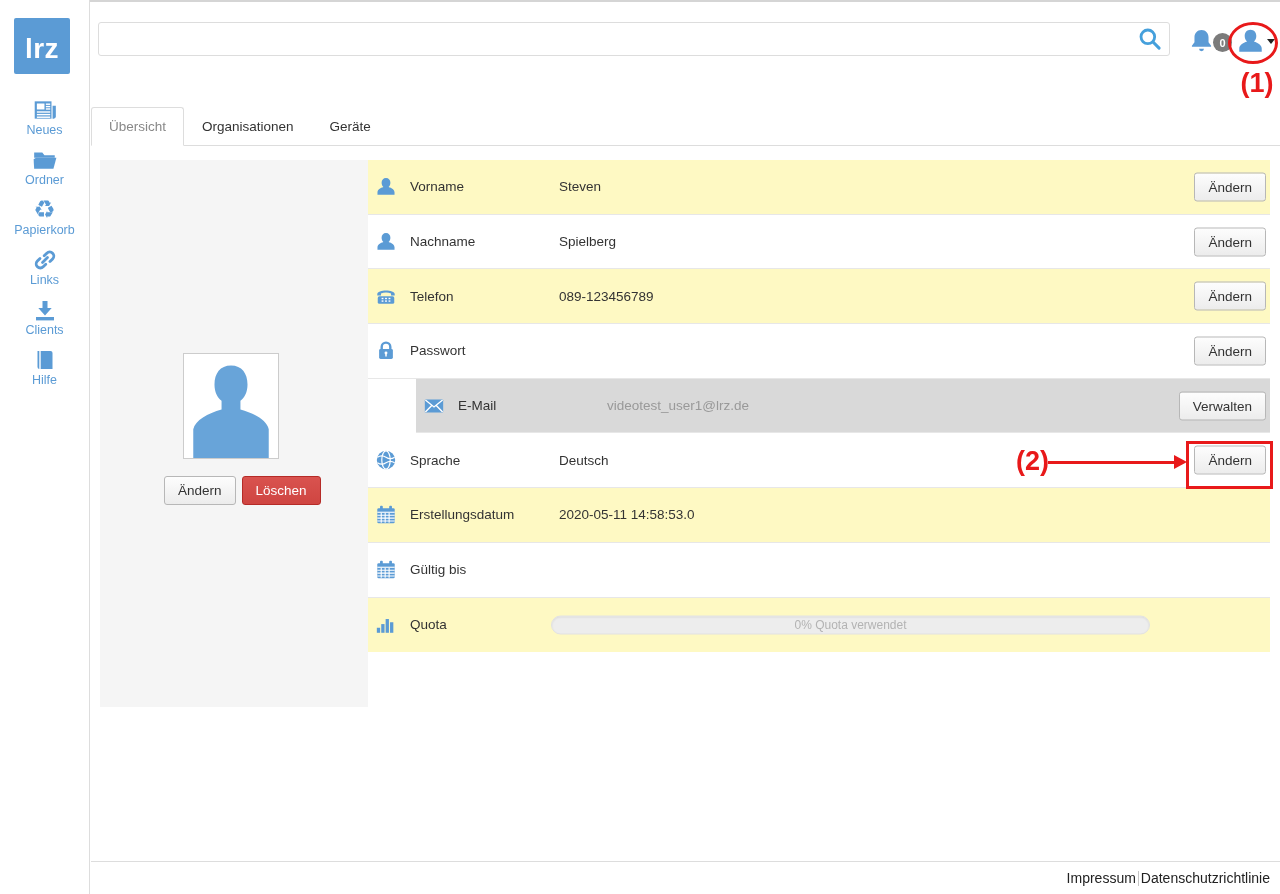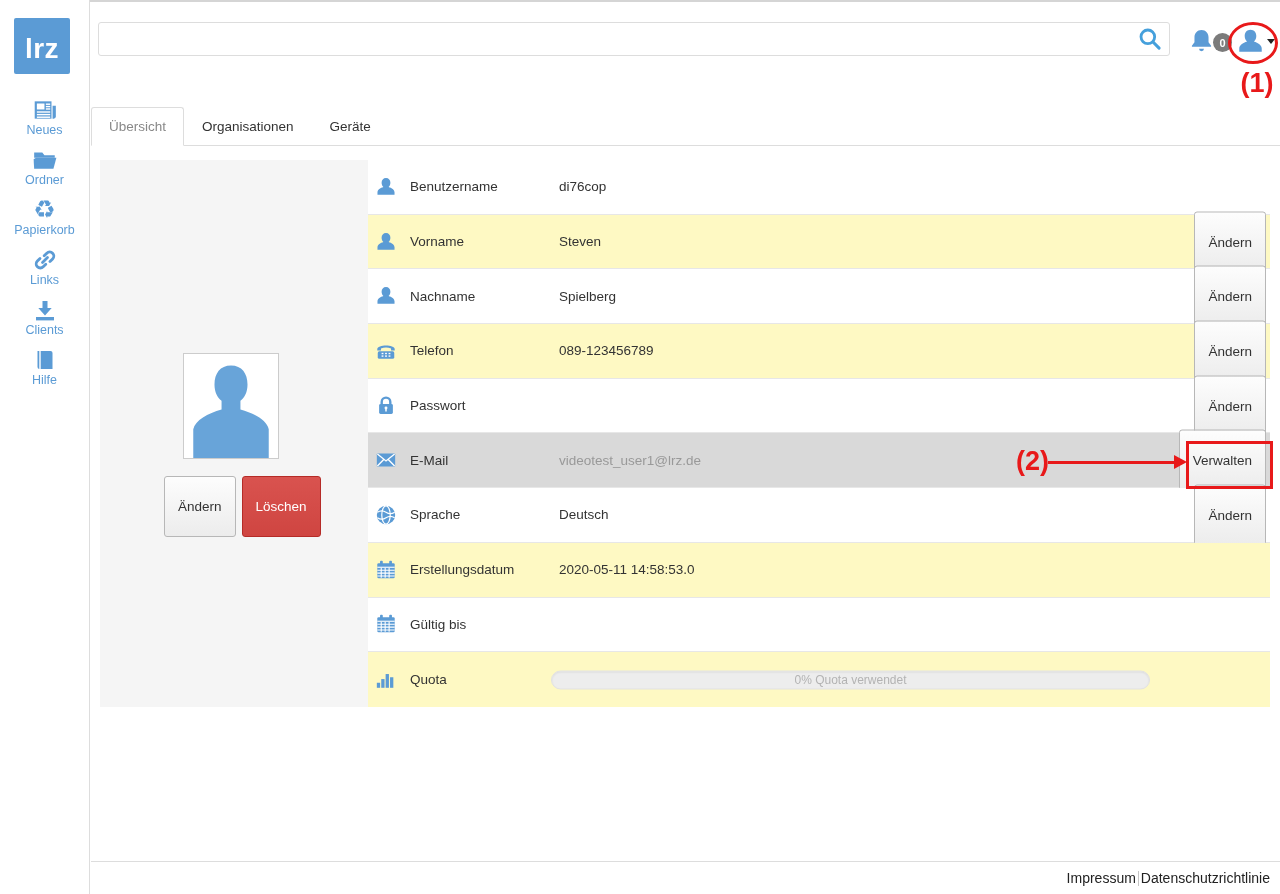--- a/index.html
+++ b/index.html
@@ -47,30 +47,30 @@
 
   
   .content { position:relative; height:715px; }
 
   .left-panel { position:absolute; left:9px; top:14px; width:268px; height:547px; background:#f5f5f5; }
   .avatar-box { position:absolute; left:83px; top:193px; width:96px; height:106px; background:#fff; border:1px solid #ccc;
                 display:flex; align-items:flex-end; justify-content:center; overflow:hidden; }
   .avatar-actions { position:absolute; left:64px; top:316px; display:flex; gap:6px; }
 
   .btn { font-family:inherit; font-size:13.5px; color:#333; background:linear-gradient(#fdfdfd,#ececec);
-         border:1px solid #b7b7b7; border-radius:3px; padding:22px 13px; cursor:pointer; white-space:nowrap; }
+         border:1px solid #b7b7b7; border-radius:3px; padding:6px 13px; cursor:pointer; white-space:nowrap; }
   .btn-danger { background:linear-gradient(#d9534f,#cf4541); border-color:#b52b27; color:#fff; }
 
   
   .rows { position:absolute; left:277px; top:14px; width:902px; }
   .row { position:relative; height:54.7px; display:flex; align-items:center; padding-left:7px;
          border-bottom:1px solid #e7e7e7; background:#fff; }
   .row:last-child { border-bottom:none; }
   .row.alt { background:#fef9c3; }
-  .row.hl { background:#d9d9d9; }
+  .row.hl { background:#d9d9d9;margin-left:48px; }
   .row .ric { width:26px; height:24px; margin-right:9px; flex:none; display:flex; align-items:center; }
   .row .rlabel { width:149px; font-size:13.5px; color:#333; flex:none; }
   .row .rvalue { font-size:13.5px; color:#333; }
   .row.hl .rvalue { color:#999; }
   .row .btn { position:absolute; right:4px; top:50%; transform:translateY(-50%); }
   .quota-bar { position:absolute; left:183px; right:120px; top:50%; transform:translateY(-50%); height:19px;
                background:#ededed; border:1px solid #e2e2e2; border-radius:10px; box-shadow:inset 0 1px 2px rgba(0,0,0,.07);
                text-align:center; font-size:12px; color:#b3b3b3; line-height:17px; }
 
   
@@ -213,29 +213,20 @@
           </svg>
       </div>
       <div class="avatar-actions">
         <button class="btn">Ändern</button>
         <button class="btn btn-danger">Löschen</button>
       </div>
     </div>
 
     <div class="rows">
 
-      <div class="row">
-        <span class="ric">
-          <svg width="22" height="22" viewBox="0 0 24 24">
-              <path fill="#5b9bd5" d="M12 2.3c-3 0-4.8 2.3-4.8 5.1 0 2 .8 3.6 2 4.5-3.5 1-6.5 3.1-6.5 5.8V20.5h18.6v-2.8c0-2.7-3-4.8-6.5-5.8 1.2-.9 2-2.5 2-4.5 0-2.8-1.8-5.1-4.8-5.1z"></path>
-            </svg>
-        </span>
-        <span class="rlabel">Benutzername</span>
-        <span class="rvalue">di76cop</span>
-      </div>
 
       <div class="row alt">
         <span class="ric">
           <svg width="22" height="22" viewBox="0 0 24 24">
               <path fill="#5b9bd5" d="M12 2.3c-3 0-4.8 2.3-4.8 5.1 0 2 .8 3.6 2 4.5-3.5 1-6.5 3.1-6.5 5.8V20.5h18.6v-2.8c0-2.7-3-4.8-6.5-5.8 1.2-.9 2-2.5 2-4.5 0-2.8-1.8-5.1-4.8-5.1z"></path>
             </svg>
         </span>
         <span class="rlabel">Vorname</span>
         <span class="rvalue">Steven</span>
         <button class="btn">Ändern</button>

